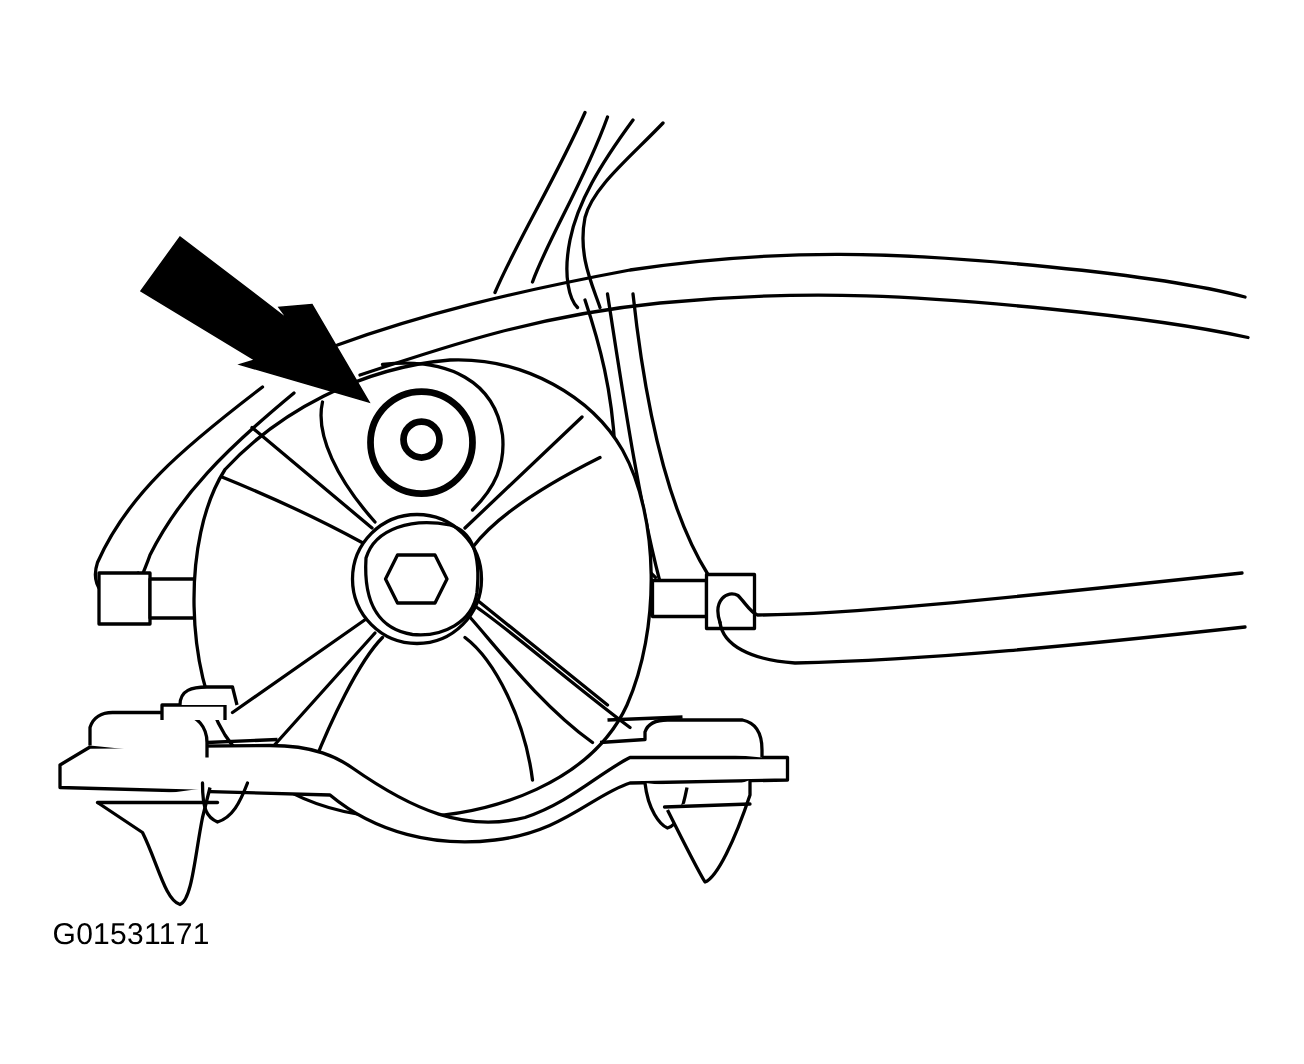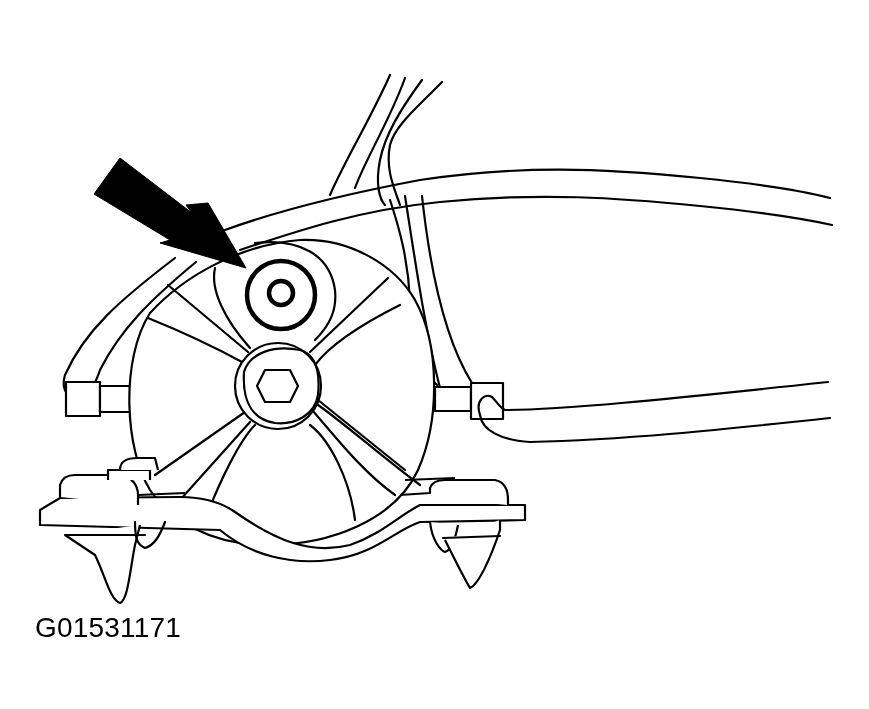--- a/index.html
+++ b/index.html
@@ -12,21 +12,21 @@
     }
     #drawing { position: absolute; left: 0; top: 0; }
     #drawing .ln { fill: none; stroke: #000; stroke-width: 2.2; stroke-linecap: round; stroke-linejoin: round; }
     #drawing .thick { fill: none; stroke: #000; stroke-width: 4.5; }
     #drawing .fillw { fill: #fff; stroke: #000; stroke-width: 2.2; stroke-linejoin: round; }
     #figure-id {
       position: absolute;
       left: 35px;
       top: 612px;
       font-family: "Liberation Sans", sans-serif;
-      font-size: 28px;
+      font-size: 20px;
       font-weight: normal;
       color: #000;
       letter-spacing: 0.2px;
     }
   </style>
 </head>
 <body>
 
 <div id="canvas">
   <svg id="drawing" width="869" height="709" viewBox="0 0 869 709" xmlns="http://www.w3.org/2000/svg">

